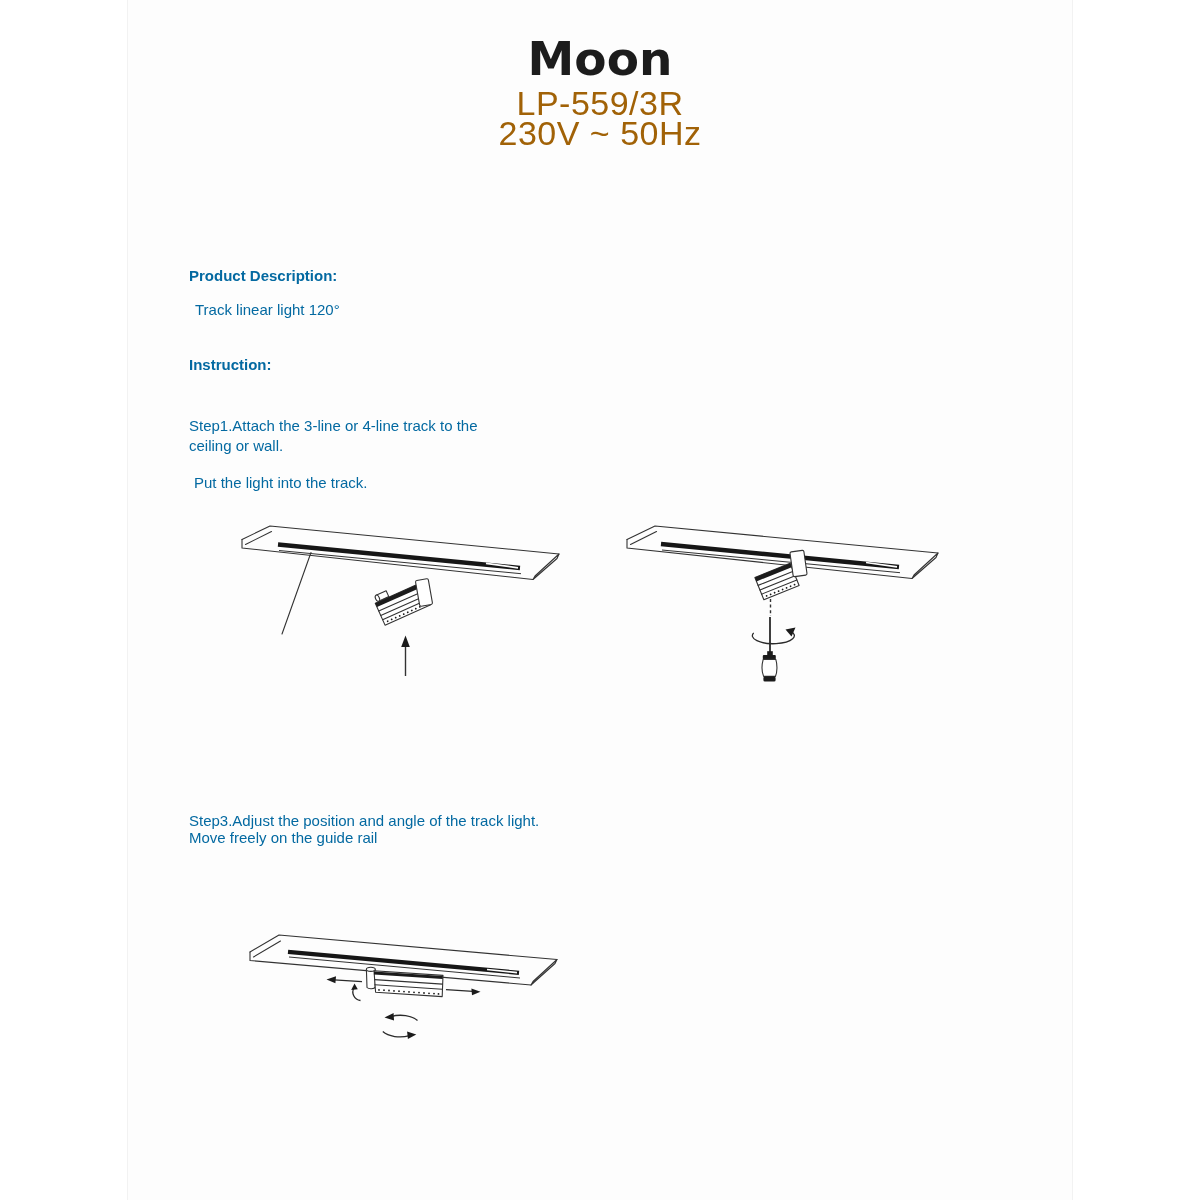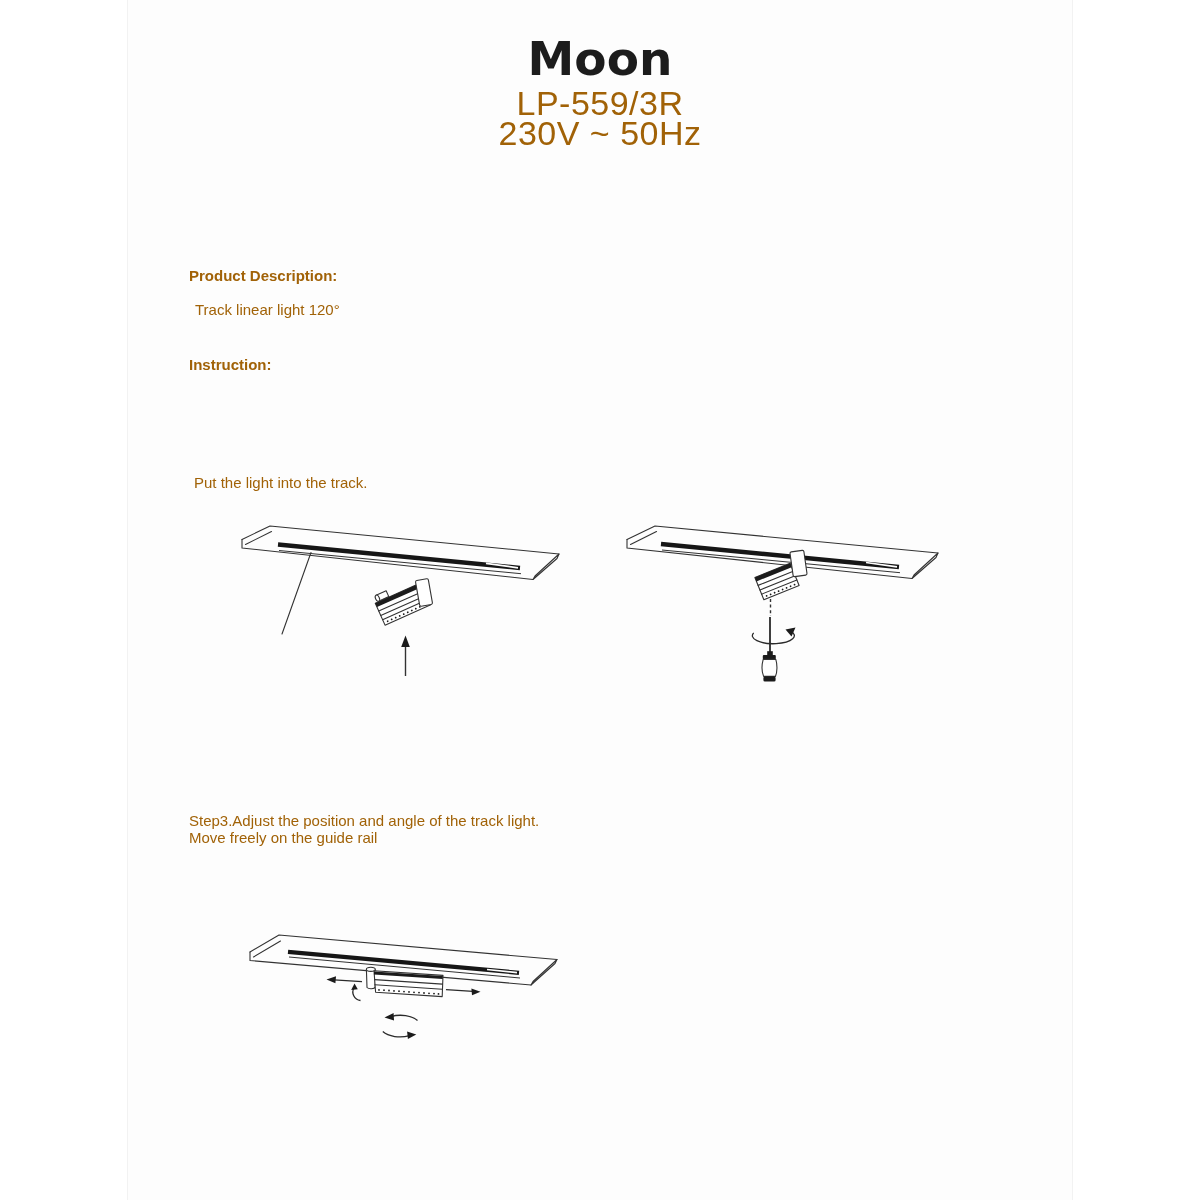--- a/index.html
+++ b/index.html
@@ -22,21 +22,21 @@
     font-family:"DejaVu Sans",sans-serif;
     font-weight:bold;font-size:47px;line-height:50px;margin:0;
     color:#1c1c1c;letter-spacing:0px;
   }
   .sub{
     font-size:34px;line-height:30px;color:#a16207;letter-spacing:0.5px;
     font-family:"Liberation Sans",sans-serif;
   }
   .subwrap{margin-top:4px;}
   .t{
-    position:absolute;font-size:15px;line-height:20px;color:#a16207;
+    position:absolute;font-size:15px;line-height:20px;color:#0369a1;
     white-space:nowrap;
   }
   .bold{font-weight:bold;}
   .wrap{white-space:normal;}
   svg{position:absolute;overflow:visible;}
   .ink{stroke:#333333;stroke-width:1.1;fill:none;stroke-linejoin:round;stroke-linecap:round;}
   .fillw{fill:#ffffff;stroke:#333333;stroke-width:1.1;stroke-linejoin:round;}
   .dark{fill:#1b1b1b;stroke:none;}
 </style>
 </head>
@@ -48,20 +48,21 @@
     <div class="brand">Moon</div>
     <div class="subwrap">
       <div class="sub">LP-559/3R</div>
       <div class="sub">230V ~ 50Hz</div>
     </div>
   </div>
 
   <div class="t bold" style="left:61px;top:266px;">Product Description:</div>
   <div class="t" style="left:67px;top:300px;">Track linear light 120°</div>
   <div class="t bold" style="left:61px;top:355px;">Instruction:</div>
+  <div class="t wrap" style="left:61px;top:416px;width:308px;">Step1.Attach the 3-line or 4-line track to the ceiling or wall.</div>
   <div class="t" style="left:66px;top:473px;">Put the light into the track.</div>
   <div class="t" style="left:61px;top:811px;">Step3.Adjust the position and angle of the track light.</div>
   <div class="t" style="left:61px;top:828px;">Move freely on the guide rail</div>
 
   <svg style="left:98px;top:515px;" width="350" height="175" viewBox="0 0 350 175">
     <g>
       <path class="ink" d="M16,24.5 L44,11 L333,39"></path>
       <path class="ink" d="M333,39 L309,61 M333,39 L331,43.5 M309,61 L307,64.5 M331,43.5 L307,64.5"></path>
       <path class="ink" d="M16,24.5 L16,33 L307,64.5"></path>
       <path class="ink" d="M19.5,29.5 L45.5,16.5"></path>

